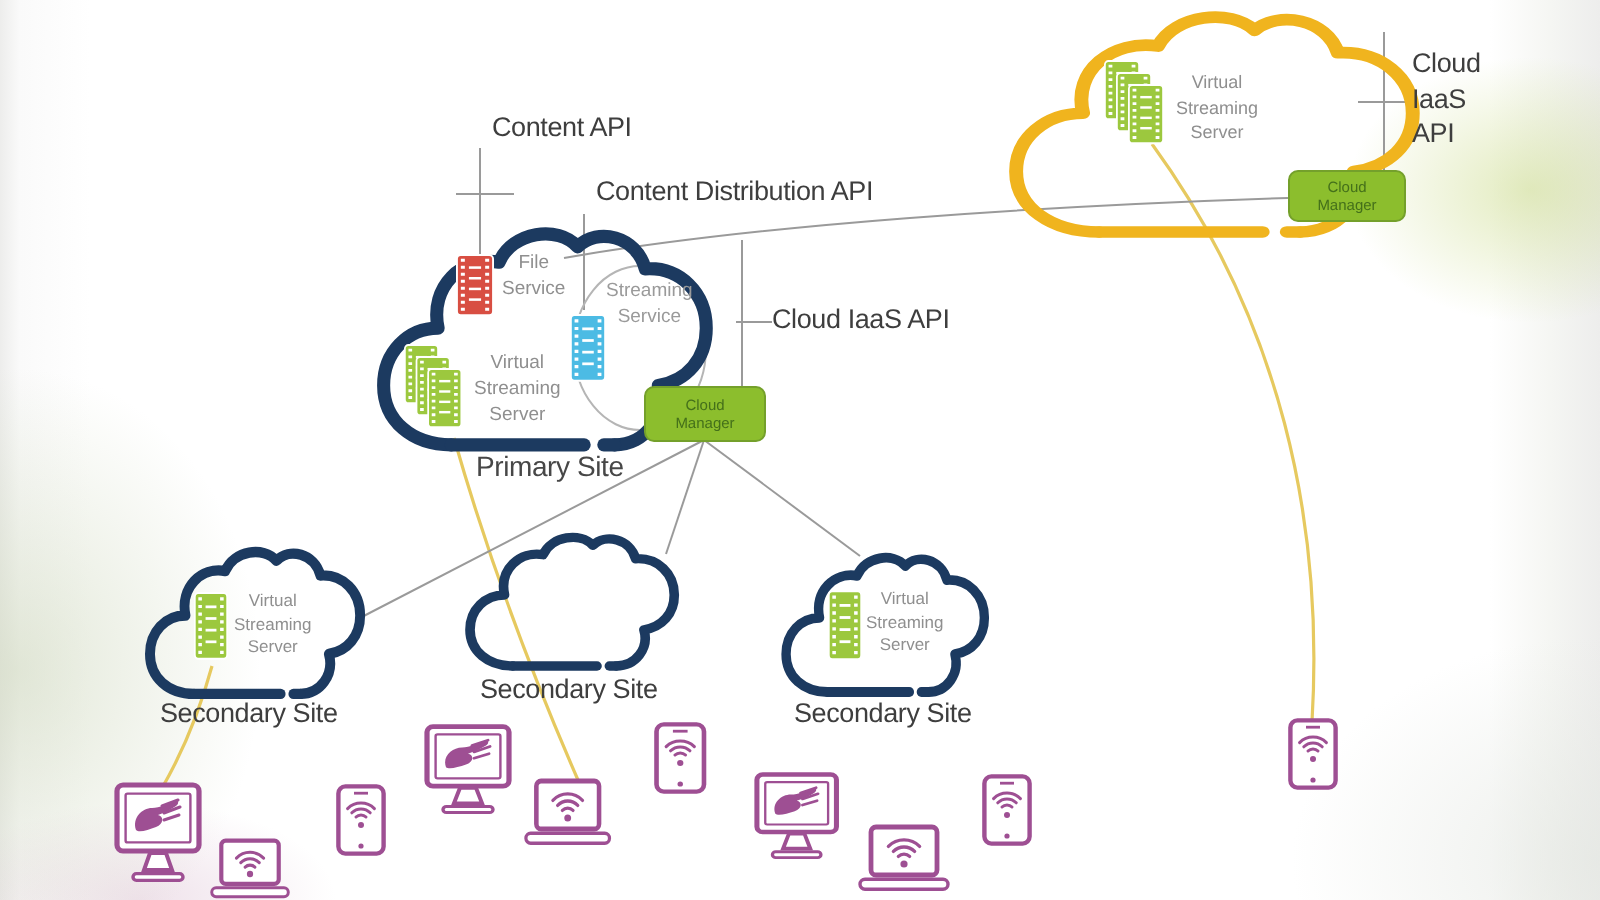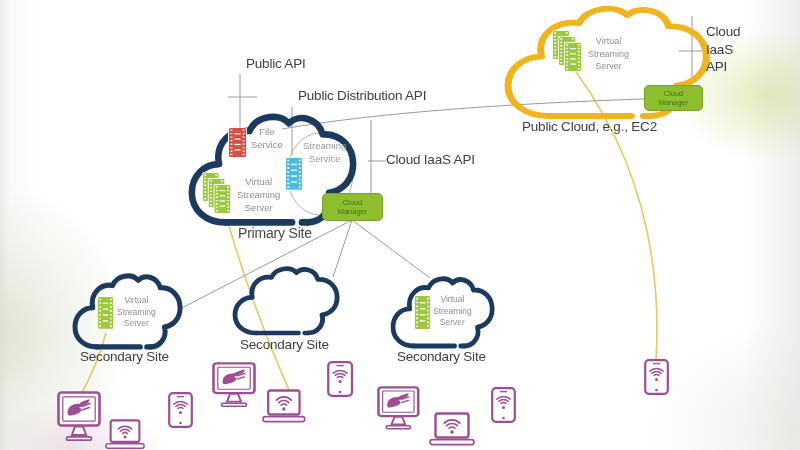--- a/index.html
+++ b/index.html
@@ -148,29 +148,28 @@
       <use href="#laptop" transform="translate(105,419) scale(0.87,0.9)"></use>
       <use href="#laptop" transform="translate(262,389) scale(0.95,1)"></use>
       <use href="#laptop" transform="translate(429,412)"></use>
       <use href="#phone" transform="translate(168,392)"></use>
       <use href="#phone" transform="translate(327,361) scale(1.05,1)"></use>
       <use href="#phone" transform="translate(491,387)"></use>
       <use href="#phone" transform="translate(644,359)"></use>
     </g>
   </svg>
 
-  <div class="lbl" style="left:246px;top:56px;z-index:3;">Public API</div>
-  <div class="lbl" style="left:298px;top:88px;z-index:3;">Public Distribution API</div>
+  <div class="lbl" style="left:246px;top:56px;z-index:3;">Content API</div>
+  <div class="lbl" style="left:298px;top:88px;z-index:3;">Content Distribution API</div>
   <div class="lbl" style="left:386px;top:152px;z-index:3;">Cloud IaaS API</div>
   <div class="lbl pre" style="left:706px;top:23px;line-height:17.5px;white-space:pre-line;z-index:3;">Cloud
 IaaS
 API</div>
 
   <div class="lbl big" style="left:238px;top:225px;z-index:3;">Primary Site</div>
-  <div class="lbl" style="left:522px;top:119px;z-index:3;">Public Cloud, e.g., EC2</div>
   <div class="lbl" style="left:80px;top:349px;z-index:3;">Secondary Site</div>
   <div class="lbl" style="left:240px;top:337px;z-index:3;">Secondary Site</div>
   <div class="lbl" style="left:397px;top:349px;z-index:3;">Secondary Site</div>
 
   <div class="small" style="left:251px;top:126px;z-index:3;">File
 Service</div>
   <div class="small" style="left:303px;top:140px;color:#9a9a9a;z-index:3;">Streaming
 Service</div>
   <div class="small" style="left:237px;top:175px;line-height:13px;z-index:3;">Virtual
 Streaming

